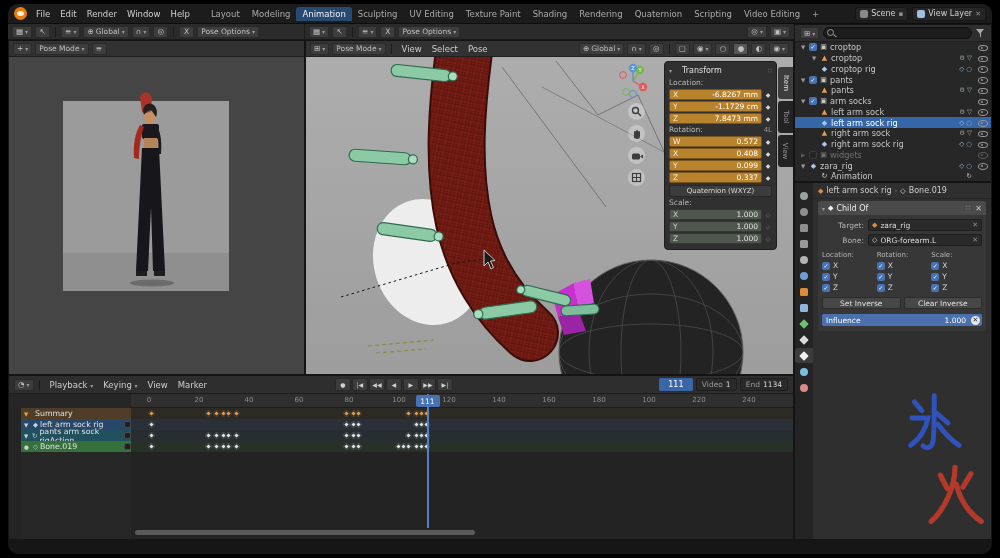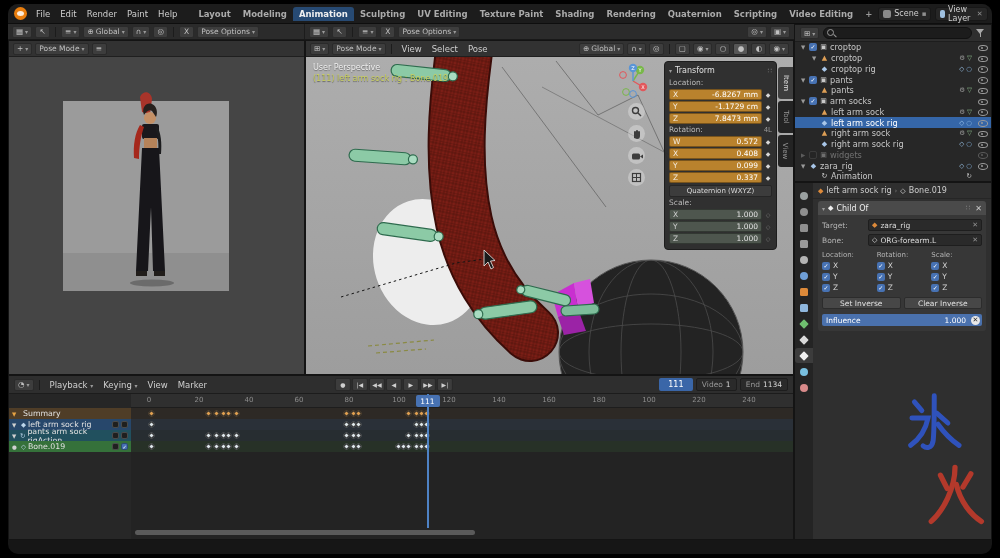--- a/index.html
+++ b/index.html
@@ -10,21 +10,21 @@
          background:#161616; border-radius:10px; overflow:hidden; color:#c9c9c9; font-size:9px; }
 
   
   .topbar { position:absolute; left:0; top:0; width:100%; height:20px; background:#1c1c1c;
             display:flex; align-items:center; padding:0 6px; border-bottom:1px solid #0e0e0e; }
   .logo { width:13px; height:13px; border-radius:50%; background:#e87d0d; position:relative; flex:none; margin-right:4px; }
   .logo::after { content:''; position:absolute; left:3px; top:4px; width:7px; height:5px; border-radius:50%; background:#fff; opacity:.85; }
   .menus { display:flex; }
   .menu-item { padding:1px 5px; color:#cfcfcf; font-size:8.5px; border-radius:2px; white-space:nowrap; }
   .ws-tabs { display:flex; margin-left:10px; align-items:center; }
-  .ws-tab { padding:2px 6px; font-size:8.5px; color:#ababab; border-radius:3px 3px 0 0; white-space:nowrap;font-weight:bold; }
+  .ws-tab { padding:2px 6px; font-size:8.5px; color:#ababab; border-radius:3px 3px 0 0; white-space:nowrap; }
   .ws-tab.active { background:#274a73; color:#f0f0f0; }
   .ws-add { color:#9a9a9a; }
   .tb-right { margin-left:auto; display:flex; gap:4px; align-items:center; }
   .tb-widget { display:flex; align-items:center; gap:3px; background:#262626; border:1px solid #171717;
                border-radius:3px; height:14px; padding:0 4px; font-size:8px; color:#d0d0d0; }
   .tb-ic { width:8px; height:8px; border-radius:2px; background:#8a8a8a; display:inline-block; }
   .tb-ic.layers { background:#9fc0e0; }
   .mini { color:#8f8f8f; font-size:7px; }
 
   
@@ -52,21 +52,21 @@
 
   
   .gizmo { position:absolute; top:22px; right:142px; z-index:4; }
   .navbtns { position:absolute; top:62px; right:148px; z-index:4; display:flex; flex-direction:column; gap:5px; }
   .navbtn { width:17px; height:17px; border-radius:50%; background:rgba(255,255,255,.30);
             display:flex; align-items:center; justify-content:center; }
 
   
   .npanel { position:absolute; top:20px; right:16px; width:113px; background:rgba(41,41,41,.95);
             border:1px solid #1d1d1d; border-radius:4px; padding:2px 4px 5px; z-index:6; }
-  .np-header { display:flex; align-items:center; gap:3px; height:13px; color:#e0e0e0; font-size:8px; }
+  .np-header { display:flex; align-items:center; gap:10px; height:13px; color:#e0e0e0; font-size:8px; }
   .np-label { color:#b9b9b9; font-size:7.5px; height:11px; display:flex; align-items:center; justify-content:space-between; }
   .badge4l { color:#9a9a9a; font-size:7px; }
   .nrow { display:flex; align-items:center; gap:2px; margin-top:1px; }
   .nfield { flex:1; height:11px; border-radius:2px; display:flex; align-items:center; justify-content:space-between;
             padding:0 3px; font-size:7.5px; color:#fff; border:1px solid rgba(0,0,0,.35); }
   .nfield.loc, .nfield.rot { background:#b9822d; }
   .nfield.scale { background:#4e564e; color:#e2e2e2; }
   .nfield .ax { opacity:.85; }
   .deco { width:8px; text-align:center; color:#d8d8d8; font-size:6px; flex:none; }
   .deco.hollow { color:#7e7e7e; }
@@ -117,21 +117,21 @@
   .crumb { height:16px; display:flex; align-items:center; gap:3px; padding:0 5px; font-size:8px; color:#cdcdcd; border-bottom:1px solid #262626; }
   .crumb-ic { font-size:7px; }
   .crumb-sep { color:#777; font-size:7px; }
   .addbtn { margin:4px 5px 3px; height:14px; background:#3e3e3e; border:1px solid #2a2a2a; border-radius:3px;
             display:flex; align-items:center; justify-content:center; font-size:8px; color:#e6e6e6; }
   .cpanel { margin:2px 5px; }
   .cp-header { height:14px; background:#4a4a4a; border-radius:3px 3px 0 0; display:flex; align-items:center; gap:3px; padding:0 4px; font-size:8px; color:#eee; }
   .cp-x { margin-left:2px; color:#c9c9c9; font-size:8px; }
   .cp-body { background:#373737; border-radius:0 0 3px 3px; padding:4px 4px 5px; display:flex; flex-direction:column; gap:3px; }
   .fldrow { display:flex; align-items:center; gap:4px; }
-  .flabel { width:42px; font-size:7.5px; color:#b5b5b5; flex:none; }
+  .flabel { width:42px; text-align:right; font-size:7.5px; color:#b5b5b5; flex:none; }
   .fld { flex:1; height:12px; background:#2a2a2a; border:1px solid #1e1e1e; border-radius:2px;
          display:flex; align-items:center; gap:3px; padding:0 3px; font-size:7.5px; color:#dcdcdc; }
   .fld-x { margin-left:auto; color:#8f8f8f; font-size:7px; }
   .axcols { display:flex; gap:4px; margin-top:2px; }
   .axcol { flex:1; display:flex; flex-direction:column; gap:2px; }
   .axlabel { font-size:7px; color:#b5b5b5; }
   .axcb { display:flex; align-items:center; gap:3px; font-size:7.5px; color:#d5d5d5; }
   .btnrow { display:flex; gap:3px; margin-top:2px; }
   .gbtn { flex:1; height:12px; background:#474747; border:1px solid #2c2c2c; border-radius:2px;
           display:flex; align-items:center; justify-content:center; font-size:7.5px; color:#e0e0e0; }
@@ -150,21 +150,21 @@
   .tl-fields { margin-left:auto; display:flex; gap:3px; align-items:center; }
   .framefld { width:34px; height:13px; background:#3a66a8; border-radius:2px; color:#fff; font-size:8px;
               display:flex; align-items:center; justify-content:center; }
   .rangefld { height:13px; background:#2a2a2a; border:1px solid #1d1d1d; border-radius:2px; font-size:7.5px;
               display:flex; align-items:center; gap:3px; padding:0 5px; color:#d8d8d8; }
   .rangefld .rl { color:#9a9a9a; }
   .tl-body { position:absolute; left:0; top:18px; right:0; bottom:0; }
   .tl-corner { position:absolute; left:0; top:0; width:122px; height:14px; background:#262626; }
   .tl-ruler { position:absolute; left:122px; right:0; top:0; height:14px; background:#2f2f2f; border-bottom:1px solid #1d1d1d; overflow:hidden; }
   .rnum { position:absolute; top:2px; transform:translateX(-50%); font-size:7px; color:#8d8d8d; }
-  .tl-names { position:absolute; left:0; top:14px; width:122px; bottom:0; background:#272727; display:flex; flex-direction:column; }
+  .tl-names { position:absolute; left:12px; top:14px; width:122px; bottom:0; background:#272727; display:flex; flex-direction:column; }
   .ch-row { height:11px; display:flex; align-items:center; gap:2px; padding:0 3px; font-size:7.8px; color:#e2e2e2; }
   .ch-row.summary { background:#4f3d27; }
   .ch-row.object { background:#27476b; }
   .ch-row.action { background:#21505e; }
   .ch-row.bone { background:#35713a; }
   .ch-arrow { font-size:5.5px; width:7px; color:#d0d0d0; }
   .ch-row.summary .ch-arrow { color:#e8a444; }
   .ch-icon { font-size:6.5px; color:#bcd4ea; }
   .ch-togs { margin-left:auto; display:flex; gap:2px; align-items:center; }
   .tg { width:7px; height:7px; border-radius:2px; background:#1f1f1f; border:1px solid #4a4a4a; }
@@ -190,21 +190,21 @@
 <body>
 
 <div class="app">
 
   <header class="topbar">
     <span class="logo"></span>
     <nav class="menus">
         <span class="menu-item">File</span>
         <span class="menu-item">Edit</span>
         <span class="menu-item">Render</span>
-        <span class="menu-item">Paint</span>
+        <span class="menu-item">Window</span>
         <span class="menu-item">Help</span>
       </nav>
     <div class="ws-tabs">
         <span class="ws-tab">Layout</span>
         <span class="ws-tab">Modeling</span>
         <span class="ws-tab active">Animation</span>
         <span class="ws-tab">Sculpting</span>
         <span class="ws-tab">UV Editing</span>
         <span class="ws-tab">Texture Paint</span>
         <span class="ws-tab">Shading</span>
@@ -390,24 +390,20 @@
       </g>
       <g fill="none">
         <path d="M35,240 L150,206 L186,201" stroke="#141414" stroke-width="1" stroke-dasharray="2.5,3"></path>
         <path d="M62,289 L128,283 M70,296 L120,292" stroke="#8a8a42" stroke-width="1.2" stroke-dasharray="4,3"></path>
       </g>
       <g>
         <polygon points="178,193 178,209 182,205 185,212 187.5,210.5 184.5,204 189,203.5" fill="#1a1a1a" stroke="#f0f0f0" stroke-width="0.8"></polygon>
       </g>
     </svg>
 
-    <div class="overlay-text">
-      <div class="l1">User Perspective</div>
-      <div class="l2">(111) left arm sock rig : Bone.019</div>
-    </div>
 
     <svg class="gizmo" width="36" height="36" viewBox="0 0 36 36">
       <g stroke-width="1.4">
         <line x1="18" y1="18" x2="28" y2="24" stroke="#e2575b"></line>
         <line x1="18" y1="18" x2="25" y2="7" stroke="#79b84a"></line>
         <line x1="18" y1="18" x2="18" y2="5" stroke="#5a95d6"></line>
       </g>
       <circle cx="28" cy="24" r="4.2" fill="#e2575b"></circle>
         <text x="28" y="26" font-size="5" fill="#fff" text-anchor="middle">X</text>
       <circle cx="25" cy="7" r="4.2" fill="#79b84a"></circle>

